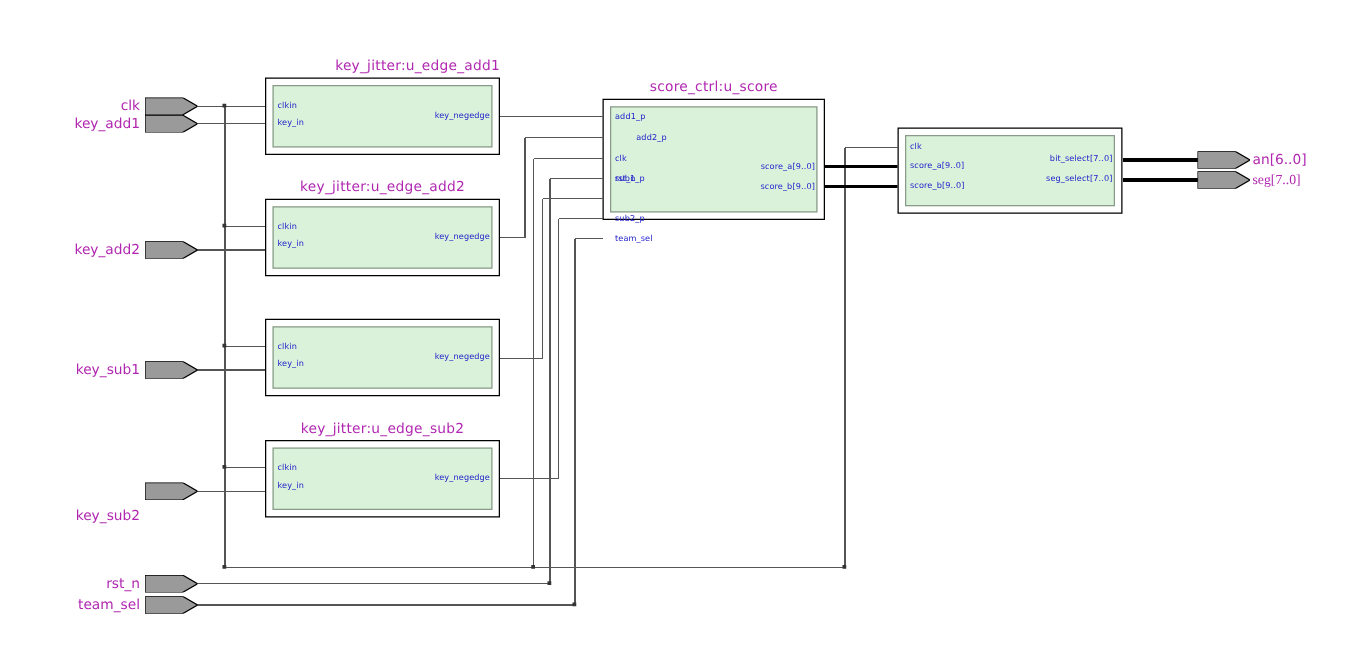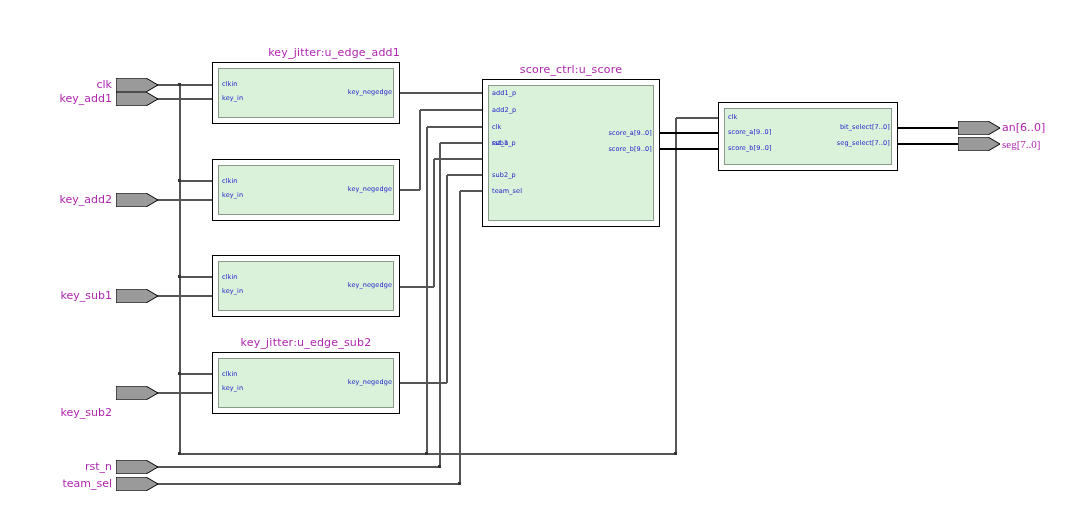--- a/index.html
+++ b/index.html
@@ -160,20 +160,21 @@
   <div class="pinlabel right" style="left:1002px;top:137px;width:76px;font-family:Liberation Serif, serif;">seg[7..0]</div>
 
   <div class="btitle" style="left:212px;top:46px;width:188px;text-align:right;">key_jitter:u_edge_add1</div>
   <div class="block" style="left:212px;top:62px;width:188px;height:62px;">
     <div class="inner"></div>
     <div class="port" style="left:9px;top:18px;">clkin</div>
     <div class="port" style="left:9px;top:32px;">key_in</div>
     <div class="port out" style="left:98px;top:26px;width:81px;">key_negedge</div>
   </div>
 
+  <div class="btitle" style="left:212px;top:143px;width:188px;">key_jitter:u_edge_add2</div>
   <div class="block" style="left:212px;top:159px;width:188px;height:62px;">
     <div class="inner"></div>
     <div class="port" style="left:9px;top:18px;">clkin</div>
     <div class="port" style="left:9px;top:32px;">key_in</div>
     <div class="port out" style="left:98px;top:26px;width:81px;">key_negedge</div>
   </div>
 
   <div class="block" style="left:212px;top:255px;width:188px;height:62px;">
     <div class="inner"></div>
     <div class="port" style="left:9px;top:18px;">clkin</div>
@@ -183,24 +184,24 @@
 
   <div class="btitle" style="left:212px;top:336px;width:188px;">key_jitter:u_edge_sub2</div>
   <div class="block" style="left:212px;top:352px;width:188px;height:62px;">
     <div class="inner"></div>
     <div class="port" style="left:9px;top:18px;">clkin</div>
     <div class="port" style="left:9px;top:32px;">key_in</div>
     <div class="port out" style="left:98px;top:26px;width:81px;">key_negedge</div>
   </div>
 
   <div class="btitle" style="left:482px;top:63px;width:178px;">score_ctrl:u_score</div>
-  <div class="block" style="left:482px;top:79px;width:178px;height:148px;">
+  <div class="block" style="left:482px;top:79px;width:178px;height:97px;">
     <div class="inner"></div>
     <div class="port" style="left:9px;top:10px;">add1_p</div>
-    <div class="port" style="left:9px;top:27px;">add2_p</div>
+    <div class="port" style="left:26px;top:27px;">add2_p</div>
     <div class="port" style="left:9px;top:44px;">clk</div>
     <div class="port" style="left:9px;top:60px;">rst_n</div>
     <div class="port" style="left:9px;top:60px;">sub1_p</div>
     <div class="port" style="left:9px;top:92px;">sub2_p</div>
     <div class="port" style="left:9px;top:108px;">team_sel</div>
     <div class="port out" style="left:78px;top:50px;width:91px;">score_a[9..0]</div>
     <div class="port out" style="left:78px;top:66px;width:91px;">score_b[9..0]</div>
   </div>
 
   <div class="block" style="left:718px;top:102px;width:180px;height:69px;">

